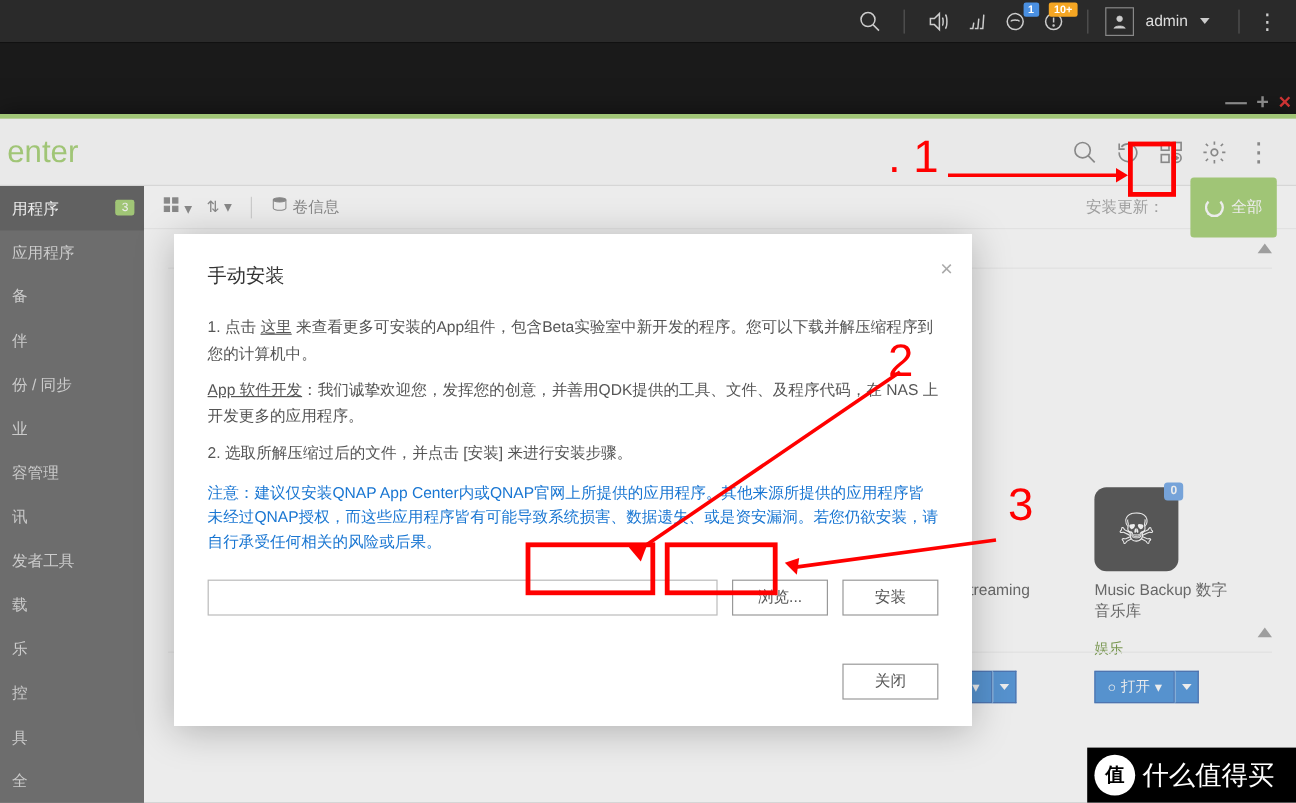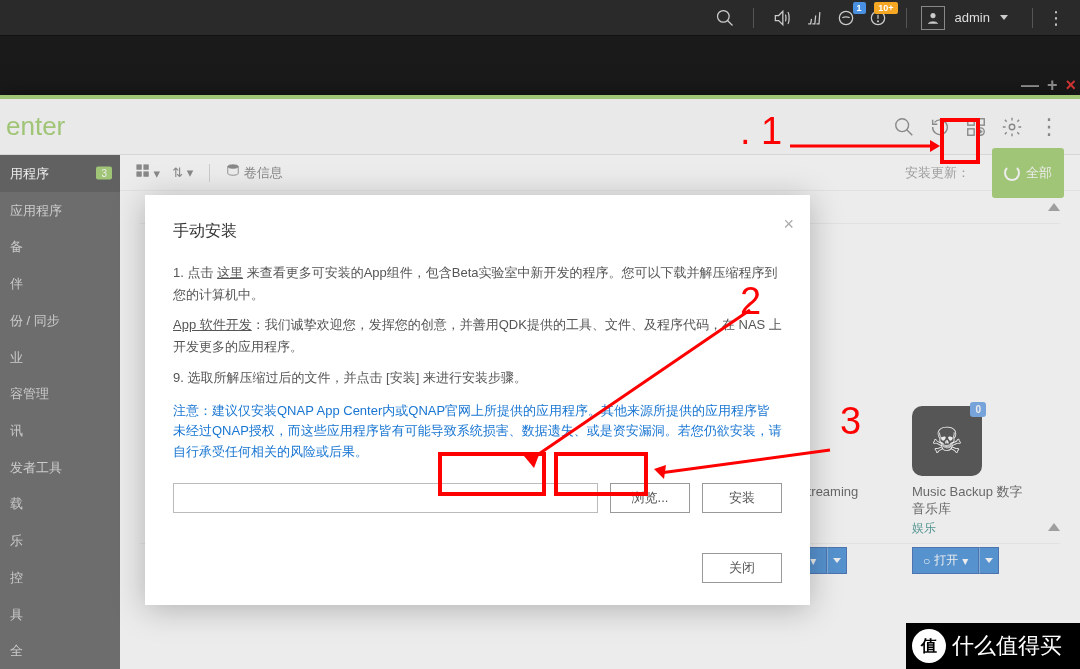--- a/index.html
+++ b/index.html
@@ -92,21 +92,21 @@
   }
   .section-hdr .chev {
     margin-left:auto; width:0;height:0;
     border-left:6px solid transparent;border-right:6px solid transparent;border-bottom:8px solid #888;
   }
   .apps-row {
     display:flex; gap: 32px; padding: 260px 0 0 12px;
   }
   .app-card { width: 120px; font-size: 13px; color:#333;}
   .app-card .name { font-weight: 500; color:#333; line-height:1.3; height: 34px; overflow:hidden;}
-  .app-card .cat { color:#0f766e; font-size:12px; margin-top:2px;}
+  .app-card .cat { color:#4d7c0f; font-size:12px; margin-top:14px;}
   .app-card .actions { display:flex; margin-top:10px; gap:0;}
   .btn-open {
     background:#1976d2; color:#fff; font-size:12px; padding:4px 10px;
     border:1px solid #0d47a1; cursor:pointer; display:flex; align-items:center; gap:4px;
   }
   .btn-open-caret {
     background:#1976d2; color:#fff; border:1px solid #0d47a1; border-left:1px solid rgba(255,255,255,.3);
     width:20px; display:flex;align-items:center;justify-content:center; cursor:pointer;
   }
   .btn-open-caret::after{
@@ -380,21 +380,21 @@
 
   <div class="modal">
     <div class="modal-close">×</div>
     <div class="modal-title">手动安装</div>
     <p>
       <span>1. 点击 </span><span class="link">这里</span><span> 来查看更多可安装的App组件，包含Beta实验室中新开发的程序。您可以下载并解压缩程序到您的计算机中。</span>
     </p>
     <p>
       <span class="link">App 软件开发</span><span>：我们诚挚欢迎您，发挥您的创意，并善用QDK提供的工具、文件、及程序代码，在 NAS 上开发更多的应用程序。</span>
     </p>
-    <p>9. 选取所解压缩过后的文件，并点击 [安装] 来进行安装步骤。</p>
+    <p>2. 选取所解压缩过后的文件，并点击 [安装] 来进行安装步骤。</p>
     <p class="note">注意：建议仅安装QNAP App Center内或QNAP官网上所提供的应用程序。其他来源所提供的应用程序皆未经过QNAP授权，而这些应用程序皆有可能导致系统损害、数据遗失、或是资安漏洞。若您仍欲安装，请自行承受任何相关的风险或后果。</p>
 
     <div class="file-row">
       <div class="file-input"></div>
       <div class="btn-box">
           <span>浏览...</span>
         </div>
       <div class="btn-box">
           <span>安装</span>
         </div>

